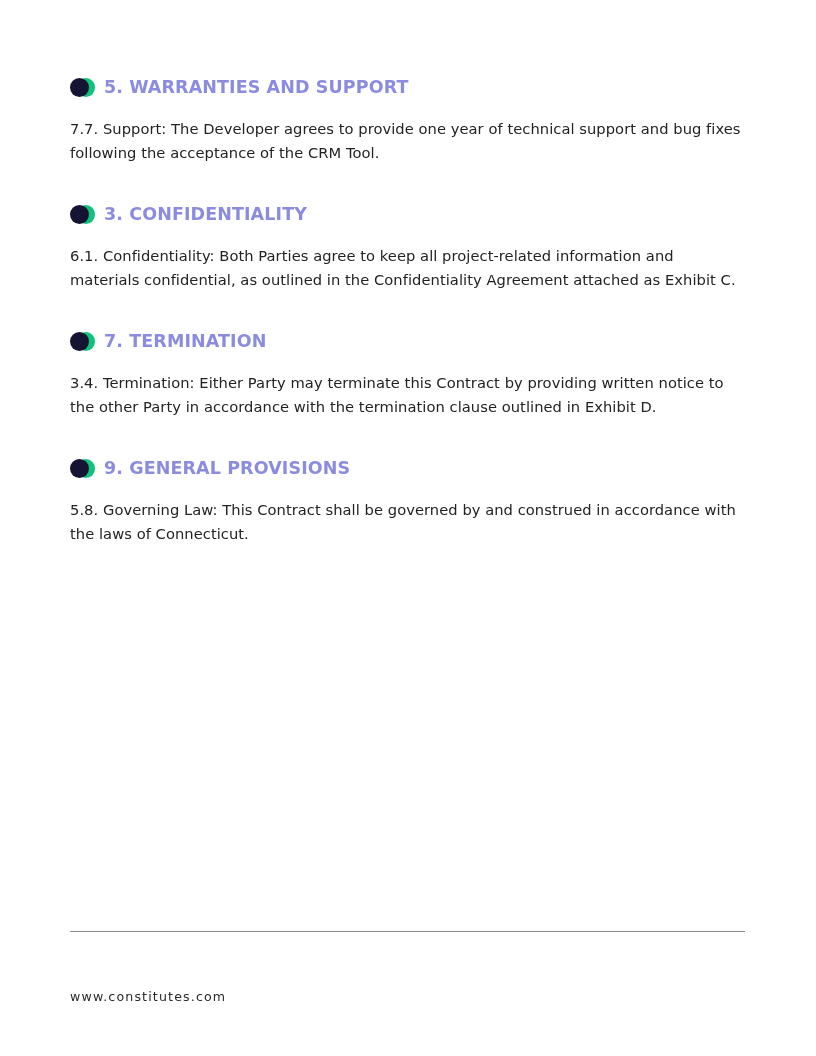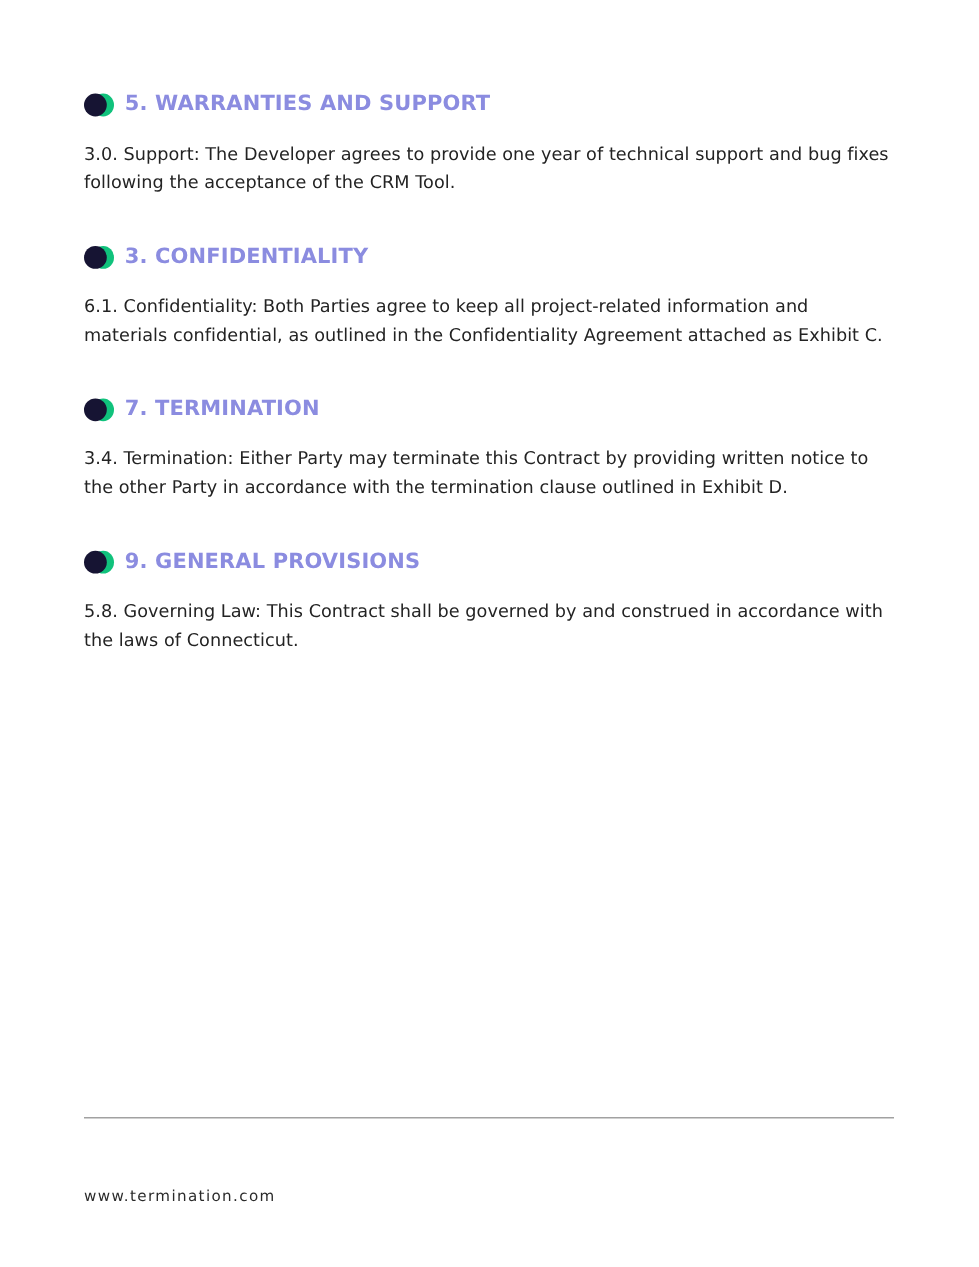--- a/index.html
+++ b/index.html
@@ -179,21 +179,21 @@
   <div class="content">
 
     <div class="section">
       <div class="section-heading">
         <span class="heading-icon">
           <span class="dot-dark"></span>
           <span class="dot-accent"></span>
         </span>
         <span class="section-title">5. WARRANTIES AND SUPPORT</span>
       </div>
-      <p class="para">3.0. Support: The Developer agrees to provide one year of technical support and bug fixes following the acceptance of the CRM Tool.</p>
+      <p class="para">7.7. Support: The Developer agrees to provide one year of technical support and bug fixes following the acceptance of the CRM Tool.</p>
     </div>
 
     <div class="section">
       <div class="section-heading">
         <span class="heading-icon">
           <span class="dot-dark"></span>
           <span class="dot-accent"></span>
         </span>
         <span class="section-title">3. CONFIDENTIALITY</span>
       </div>
@@ -220,16 +220,16 @@
         <span class="section-title">9. GENERAL PROVISIONS</span>
       </div>
       <p class="para">5.8. Governing Law: This Contract shall be governed by and construed in accordance with the laws of Connecticut.</p>
     </div>
 
   </div>
 
   <div class="footer-rule"></div>
 
   <div class="footer">
-    <div class="footer-website">www.termination.com</div>
+    <div class="footer-website">www.constitutes.com</div>
   </div>
 
 </div>
 
 </body></html>

